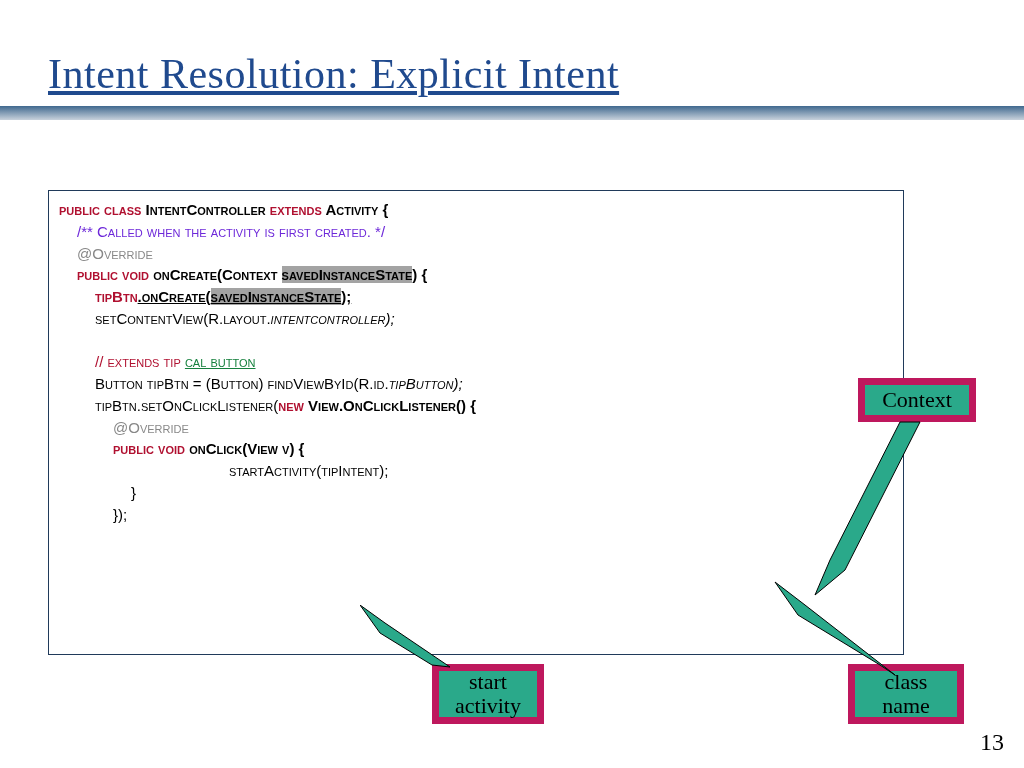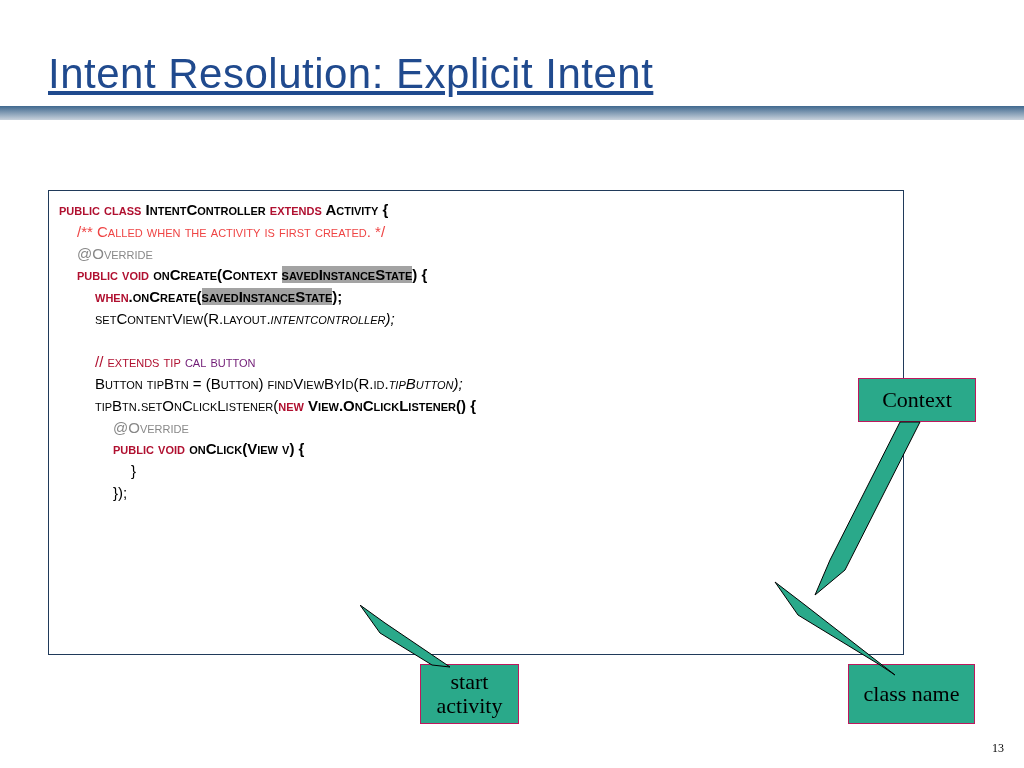--- a/index.html
+++ b/index.html
@@ -1,70 +1,71 @@
 <!DOCTYPE html>
 <html><head>
 <meta charset="utf-8">
 <style>
   html,body{margin:0;padding:0;width:1024px;height:768px;background:#fff;font-family:Arial,Helvetica,sans-serif;overflow:hidden;position:relative}
-  .title{font-family:Liberation Sans, sans-serif;font-size:42px;color:#204a8e;text-decoration:underline;padding:50px 0 8px 48px;letter-spacing:.5px}
+  .title{font-family:Liberation Serif, serif;font-size:42px;color:#204a8e;text-decoration:underline;padding:50px 0 8px 48px;letter-spacing:.5px}
   .gradbar{height:14px;width:100%;background:linear-gradient(to bottom,#40698f 0%,#c8d2dc 100%)}
   .codebox{position:absolute;left:48px;top:190px;width:856px;height:465px;border:1px solid #203a5a;background:#fff;padding:8px 10px;box-sizing:border-box;font-family:Arial,Helvetica,sans-serif;font-size:15px;line-height:1.45;font-variant:small-caps}
   .kw{color:#b01030;font-weight:bold}
   .txt{color:#000;font-weight:bold}
-  .cmt{color:#ef4444}
+  .cmt{color:#6d28d9}
   .grey{color:#888}
   .it{font-style:italic;color:#000}
-  .ul{}
-  .callout{position:absolute;border:1px solid #be185d;background:#2aa98a;font-family:"Times New Roman",Times,serif;font-size:22px;color:#000;text-align:center;box-sizing:border-box;display:flex;align-items:center;justify-content:center;padding:4px 10px}
+  .ul{text-decoration:underline}
+  .callout{position:absolute;border:7px solid #be185d;background:#2aa98a;font-family:"Times New Roman",Times,serif;font-size:22px;color:#000;text-align:center;box-sizing:border-box;display:flex;align-items:center;justify-content:center;padding:4px 10px}
   .arrow{position:absolute}
-  .pagenum{position:absolute;right:20px;bottom:12px;font-family:"Times New Roman",Times,serif;font-size:12px;color:#000}
+  .pagenum{position:absolute;right:20px;bottom:12px;font-family:"Times New Roman",Times,serif;font-size:24px;color:#000}
   .hl{background:#a3a3a3}
   .ind1{padding-left:18px}
   .ind2{padding-left:36px}
   .ind3{padding-left:54px}
   .ind4{padding-left:72px}
   .ind7{padding-left:220px}
   .ind8{padding-left:170px}
 </style>
 </head>
 <body>
 
 <div class="title">Intent Resolution: Explicit Intent</div>
 <div class="gradbar"></div>
 
 <div class="codebox">
   <div><span class="kw">public class</span><span class="txt"> IntentController </span><span class="kw">extends</span><span class="txt"> Activity {</span></div>
   <div class="ind1"><span class="cmt">/** Called when the activity is first created. */</span></div>
   <div class="ind1"><span class="grey">@Override</span></div>
   <div class="ind1"><span class="kw">public void</span><span class="txt"> onCreate(Context </span><span class="txt hl">savedInstanceState</span><span class="txt">) {</span></div>
-  <div class="ind2"><span class="kw">when</span><span class="txt ul">.onCreate(</span><span class="txt ul hl">savedInstanceState</span><span class="txt ul">);</span></div>
+  <div class="ind2"><span class="kw">tipBtn</span><span class="txt ul">.onCreate(</span><span class="txt ul hl">savedInstanceState</span><span class="txt ul">);</span></div>
   <div class="ind2"><span>setContentView(R.layout.</span><span class="it">intentcontroller</span><span class="it">);</span></div>
   <div>&nbsp;</div>
-  <div class="ind2"><span style="color:#b01030">// extends tip </span><span style="color:#701a75" class="ul">cal button</span></div>
+  <div class="ind2"><span style="color:#b01030">// extends tip </span><span style="color:#15803d" class="ul">cal button</span></div>
   <div class="ind2"><span>Button tipBtn = (Button) findViewById(R.id.</span><span class="it">tipButton</span><span class="it">);</span></div>
   <div class="ind2"><span>tipBtn.setOnClickListener(</span><span class="kw">new</span><span class="txt"> View.OnClickListener() {</span></div>
   <div class="ind3"><span class="grey">@Override</span></div>
   <div class="ind3"><span class="kw">public void</span><span class="txt"> onClick(View v) {</span></div>
+  <div class="ind8"><span>startActivity(tipIntent);</span></div>
   <div class="ind4"><span>}</span></div>
   <div class="ind3"><span>});</span></div>
 </div>
 
 <div class="callout" style="left:858px;top:378px;width:118px;height:44px">Context</div>
 <svg class="arrow" style="left:800px;top:420px" width="160" height="180">
   <polygon points="100,2 120,2 45,150 15,175 30,140" fill="#2aa98a" stroke="#000" stroke-width="1"></polygon>
 </svg>
 
-<div class="callout" style="left:848px;top:664px;width:127px;height:60px;line-height:1.1">
+<div class="callout" style="left:848px;top:664px;width:116px;height:60px;line-height:1.1">
     <span>class name</span>
   </div>
 <svg class="arrow" style="left:770px;top:580px" width="150" height="100">
   <polygon points="110,85 125,95 35,25 5,2 28,35" fill="#2aa98a" stroke="#000" stroke-width="1"></polygon>
 </svg>
 
-<div class="callout" style="left:420px;top:664px;width:99px;height:60px;line-height:1.1">
+<div class="callout" style="left:432px;top:664px;width:112px;height:60px;line-height:1.1">
     <span>start activity</span>
   </div>
 <svg class="arrow" style="left:360px;top:605px" width="110" height="70">
   <polygon points="72,60 90,62 25,18 0,0 20,28" fill="#2aa98a" stroke="#000" stroke-width="1"></polygon>
 </svg>
 
 <div class="pagenum">13</div>
 
 </body></html>

